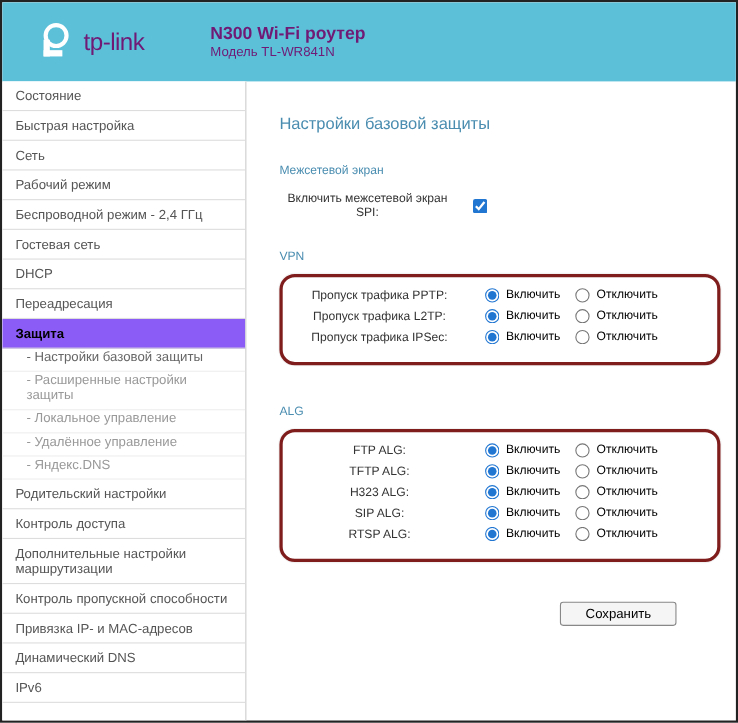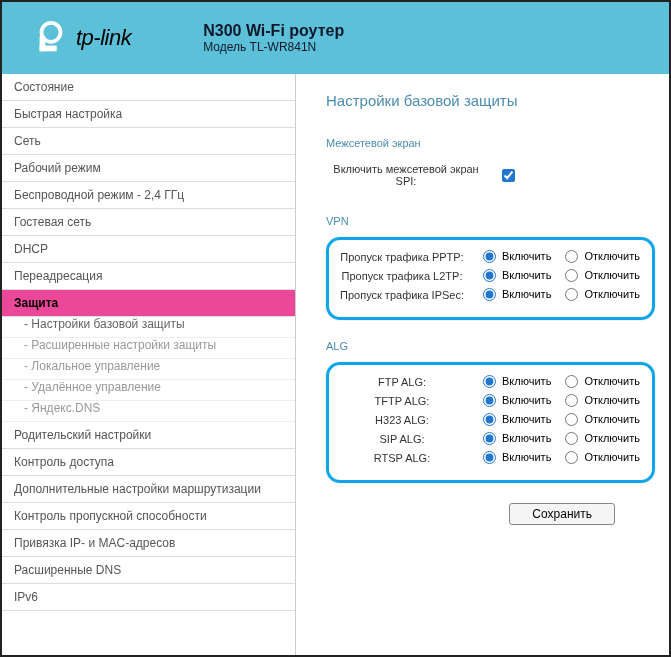--- a/index.html
+++ b/index.html
@@ -1,39 +1,39 @@
 <!DOCTYPE html>
 <html><head>
 <meta charset="utf-8">
 <style>
 * { box-sizing: border-box; margin: 0; padding: 0; }
 body { font-family: Arial, sans-serif; font-size: 12px; background: #fff; }
 .page { width: 671px; height: 657px; border: 2px solid #222; position: relative; overflow: hidden; }
 .header { background: #5cc0d9; height: 72px; display: flex; align-items: center; padding-left: 30px; gap: 60px; }
-.logo-wrap { display: flex; align-items: center; gap: 6px; color: #000000; font-style: italic; }
+.logo-wrap { display: flex; align-items: center; gap: 6px; color: #701a75; }
 .logo-svg { width: 38px; height: 38px; }
 .logo-text { font-size: 22px; font-weight: 400; letter-spacing: -0.5px; }
-.header-title { color: #0f172a; margin-left: 12px; }
+.header-title { color: #701a75; }
 .header-title .t1 { font-size: 16px; font-weight: bold; }
 .header-title .t2 { font-size: 12px; }
 .body { display: flex; height: calc(100% - 72px); }
-.sidebar { width: 294px; border-right: 1px solid #ccc; overflow-y: auto; background: #fff; }
+.sidebar { width: 222px; border-right: 1px solid #ccc; overflow-y: auto; background: #fff; }
 .sidebar-item { padding: 6px 12px; border-bottom: 1px solid #ddd; color: #555; cursor: pointer; font-size: 12px; }
-.sidebar-item.active { background: #ec4899; color: #000; font-weight: bold; }
+.sidebar-item.active { background: #8b5cf6; color: #000; font-weight: bold; }
 .sidebar-sub { padding: 0 12px 6px 22px; border-bottom: 1px solid #eee; color: #999; font-size: 12px; cursor: pointer; }
 .sidebar-sub.sel { color: #666; }
-.content { flex: 1; padding: 18px 14px 18px 30px; overflow-y: auto; }
+.content { flex: 1; padding: 30px 14px 18px 30px; overflow-y: auto; }
 .page-title { color: #4a8db0; font-size: 15px; margin-bottom: 28px; }
 .section-title { color: #4a8db0; font-size: 11px; margin-bottom: 14px; }
 .row { display: flex; align-items: center; margin-bottom: 6px; font-size: 11px; }
 .row .lbl { width: 170px; text-align: center; padding-right: 10px; color: #333; }
 .row .ctl { display: flex; align-items: flex-start; gap: 4px; }
 .row input[type="radio"], .row input[type="checkbox"] { margin: 0 2px 0 6px; accent-color: #2176d2; }
 .row label { margin-right: 4px; }
-.highlight-box { border: 3px solid #0ea5e9; border-radius: 14px; padding: 10px 8px; margin: -4px 0 20px 0; box-shadow: 0 0 0 1px rgba(0,0,0,0.05); }
+.highlight-box { border: 3px solid #7f1d1d; border-radius: 14px; padding: 10px 8px; margin: -4px 0 36px 0; box-shadow: 0 0 0 1px rgba(0,0,0,0.05); }
 .save-wrap { text-align: right; padding-right: 40px; margin-top: 10px; text-decoration: underline; }
 .save-btn { padding: 3px 22px; font-size: 12px; border: 1px solid #888; background: #f5f5f5; border-radius: 3px; cursor: pointer; }
 .spacer { height: 22px; }
 </style>
 </head>
 <body>
 
 <div class="page">
   <div class="header">
     <div class="logo-wrap">
@@ -64,21 +64,21 @@
       <div class="sidebar-sub sel">- Настройки базовой защиты</div>
       <div class="sidebar-sub">- Расширенные настройки защиты</div>
       <div class="sidebar-sub">- Локальное управление</div>
       <div class="sidebar-sub">- Удалённое управление</div>
       <div class="sidebar-sub">- Яндекс.DNS</div>
       <div class="sidebar-item">Родительский настройки</div>
       <div class="sidebar-item">Контроль доступа</div>
       <div class="sidebar-item">Дополнительные настройки маршрутизации</div>
       <div class="sidebar-item">Контроль пропускной способности</div>
       <div class="sidebar-item">Привязка IP- и MAC-адресов</div>
-      <div class="sidebar-item">Расширенные DNS</div>
+      <div class="sidebar-item">Динамический DNS</div>
       <div class="sidebar-item">IPv6</div>
 
     </div>
 
     <div class="content">
       <div class="page-title">Настройки базовой защиты</div>
 
       <div class="section-title">Межсетевой экран</div>
       <div class="row">
         <div class="lbl">Включить межсетевой экран SPI:</div>

